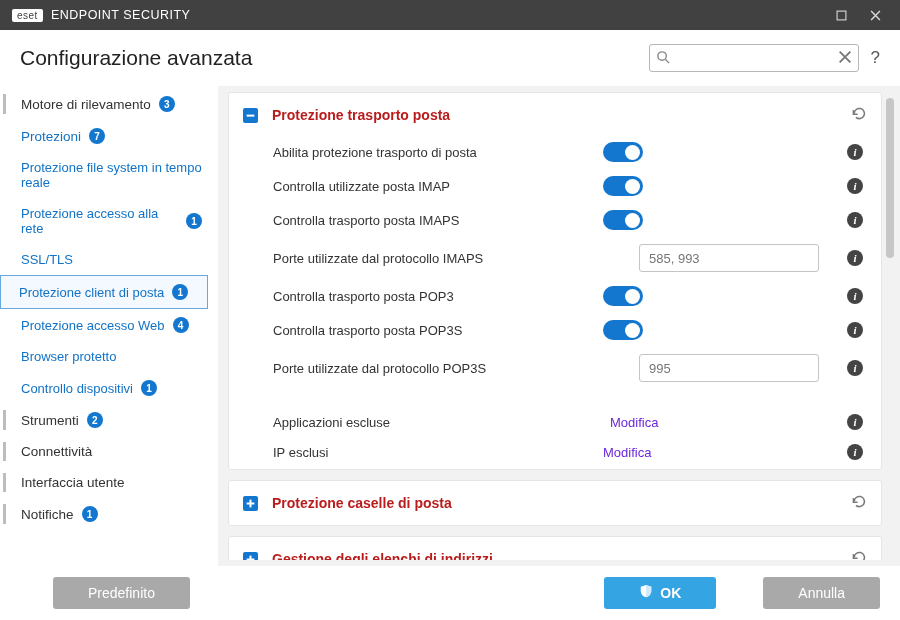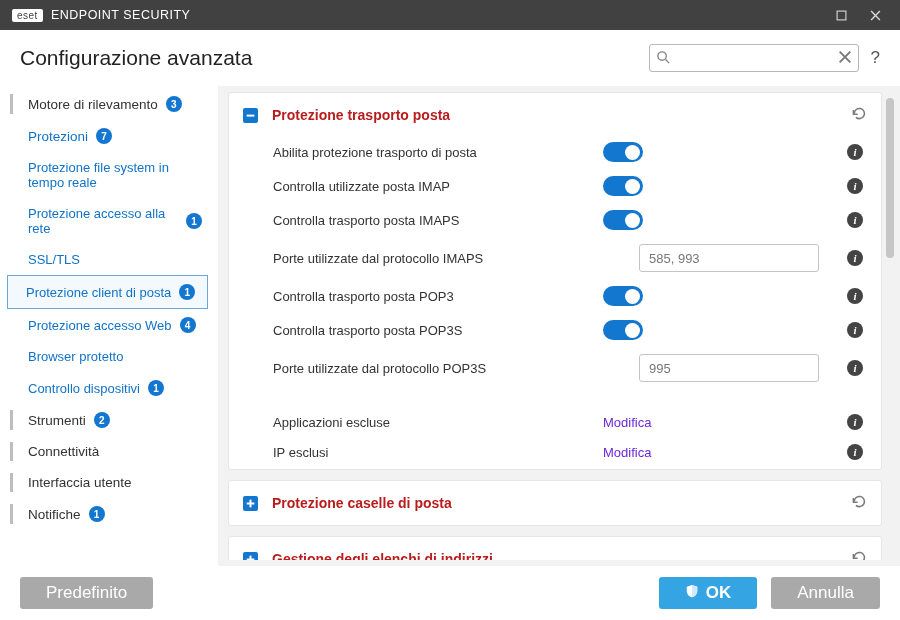--- a/index.html
+++ b/index.html
@@ -22,21 +22,21 @@
   .searchbox input { width:100%; height:28px; border:1px solid #b7b7b7; border-radius:3px; padding:0 26px 0 28px; font-size:13px; outline:none; }
   .searchbox .mag { position:absolute; left:7px; top:6px; color:#777; }
   .searchbox .clear { position:absolute; right:6px; top:5px; color:#666; cursor:pointer; }
   .help { margin-left:12px; font-size:17px; color:#555; cursor:pointer; }
 
   
   .body { display:flex; height: calc(620px - 30px - 58px - 52px); }
   
 
   
-  .sidebar { width:218px; padding:2px 10px 0 7px; overflow:hidden; }
+  .sidebar { width:218px; padding:2px 10px 0 0; overflow:hidden; }
   .side-item { position:relative; padding: 8px 6px 8px 18px; font-size: 13.5px; color:#333; cursor:pointer; display:flex; align-items:center; gap:8px; border-left:3px solid transparent; }
   .side-item.top { font-weight:500; }
   .side-item.blue > .lbl, .side-item.blue { color:#1273c6; }
   .side-item.sub { padding-left:18px; font-size:13px; color:#1273c6; }
   .side-item.selected { border:1px solid #6aa8dc; background:#f4f9ff; }
   .side-group-marker { position:absolute; left:0; top:6px; bottom:6px; width:3px; background:#bdbdbd; }
   .badge { min-width:16px; height:16px; border-radius:9px; background:#1477cf; color:#fff; font-size:10px; font-weight:600; display:inline-flex; align-items:center; justify-content:center; padding:0 5px; }
 
   
   .content-wrap { flex:1; position:relative; background:#f2f2f2; border-left:0; padding: 6px 4px 6px 10px; overflow:hidden; }
@@ -60,26 +60,26 @@
   .info { width:16px; height:16px; border-radius:50%; background:#444; color:#fff; font-size:11px; font-weight:700; display:flex; align-items:center; justify-content:center; font-family: Georgia, serif; font-style: italic; }
 
   
   .toggle { width:40px; height:20px; border-radius:11px; background:#1477cf; position:relative; cursor:pointer; }
   .toggle::after { content:""; position:absolute; width:15px; height:15px; background:#fff; border-radius:50%; top:2.5px; right:3px; }
 
   .textin { width:180px; height:28px; border:1px solid #c4c4c4; border-radius:3px; padding:0 9px; font-size:13px; color:#777;margin-left:36px; }
 
   .linkbtn { color:#6d28d9; font-size:13px; cursor:pointer; }
 
-  .row.gap-top { margin-top:18px; }
+  .row.gap-top { margin-top:18px;gap:7px; }
 
   
   .footer { height:52px; display:flex; align-items:center; padding:0 20px; gap:14px; border-top:1px solid #fff; }
   .footer .spacer { flex:1; }
-  .btn { height:32px; border:none; border-radius:3px; padding:0 26px; font-size:17px; cursor:pointer; display:inline-flex; align-items:center; gap:7px; }
+  .btn { height:32px; border:none; border-radius:3px; padding:0 35px; font-size:14px; cursor:pointer; display:inline-flex; align-items:center; gap:7px;margin-left:33px; }
   .btn.default { background:#a9a9a9; color:#fff; }
   .btn.primary { background:#34a4e3; color:#fff; font-weight:600; }
   .btn.secondary { background:#a9a9a9; color:#fff; }
   .shield svg { width:14px; height:14px; }
 </style>
 </head>
 <body>
 
 <div class="titlebar">
   <div class="brand">

